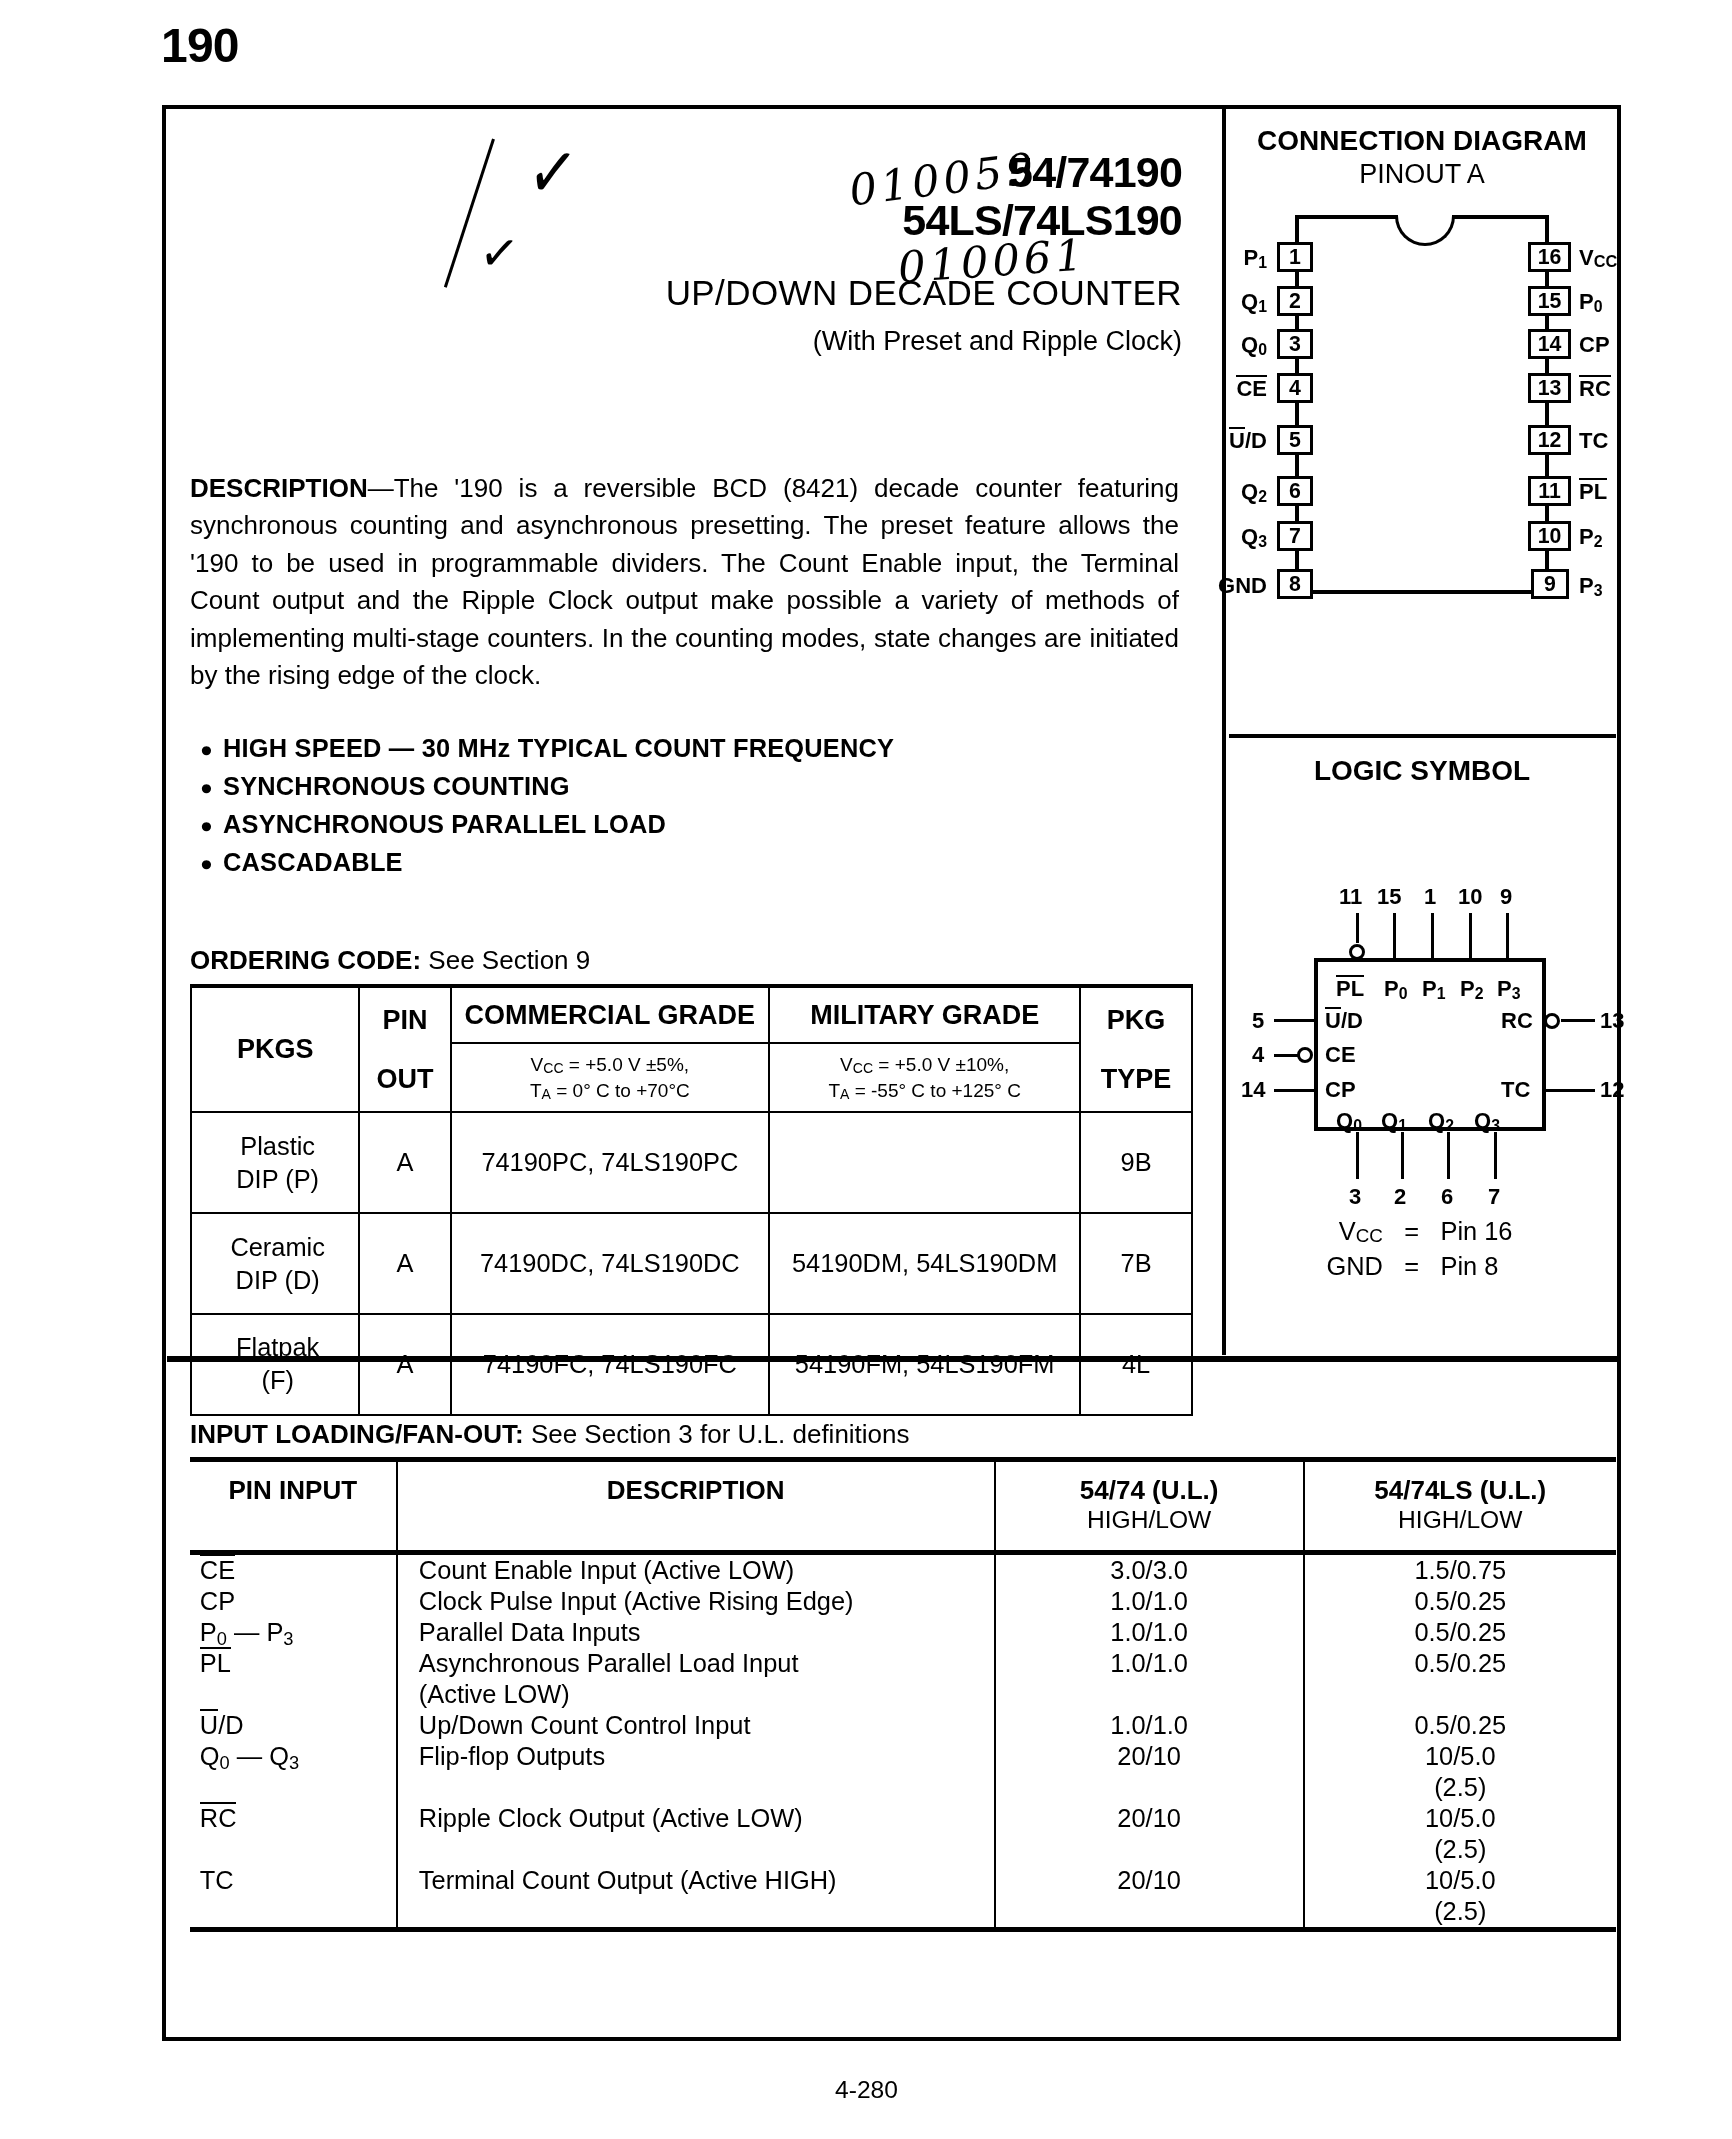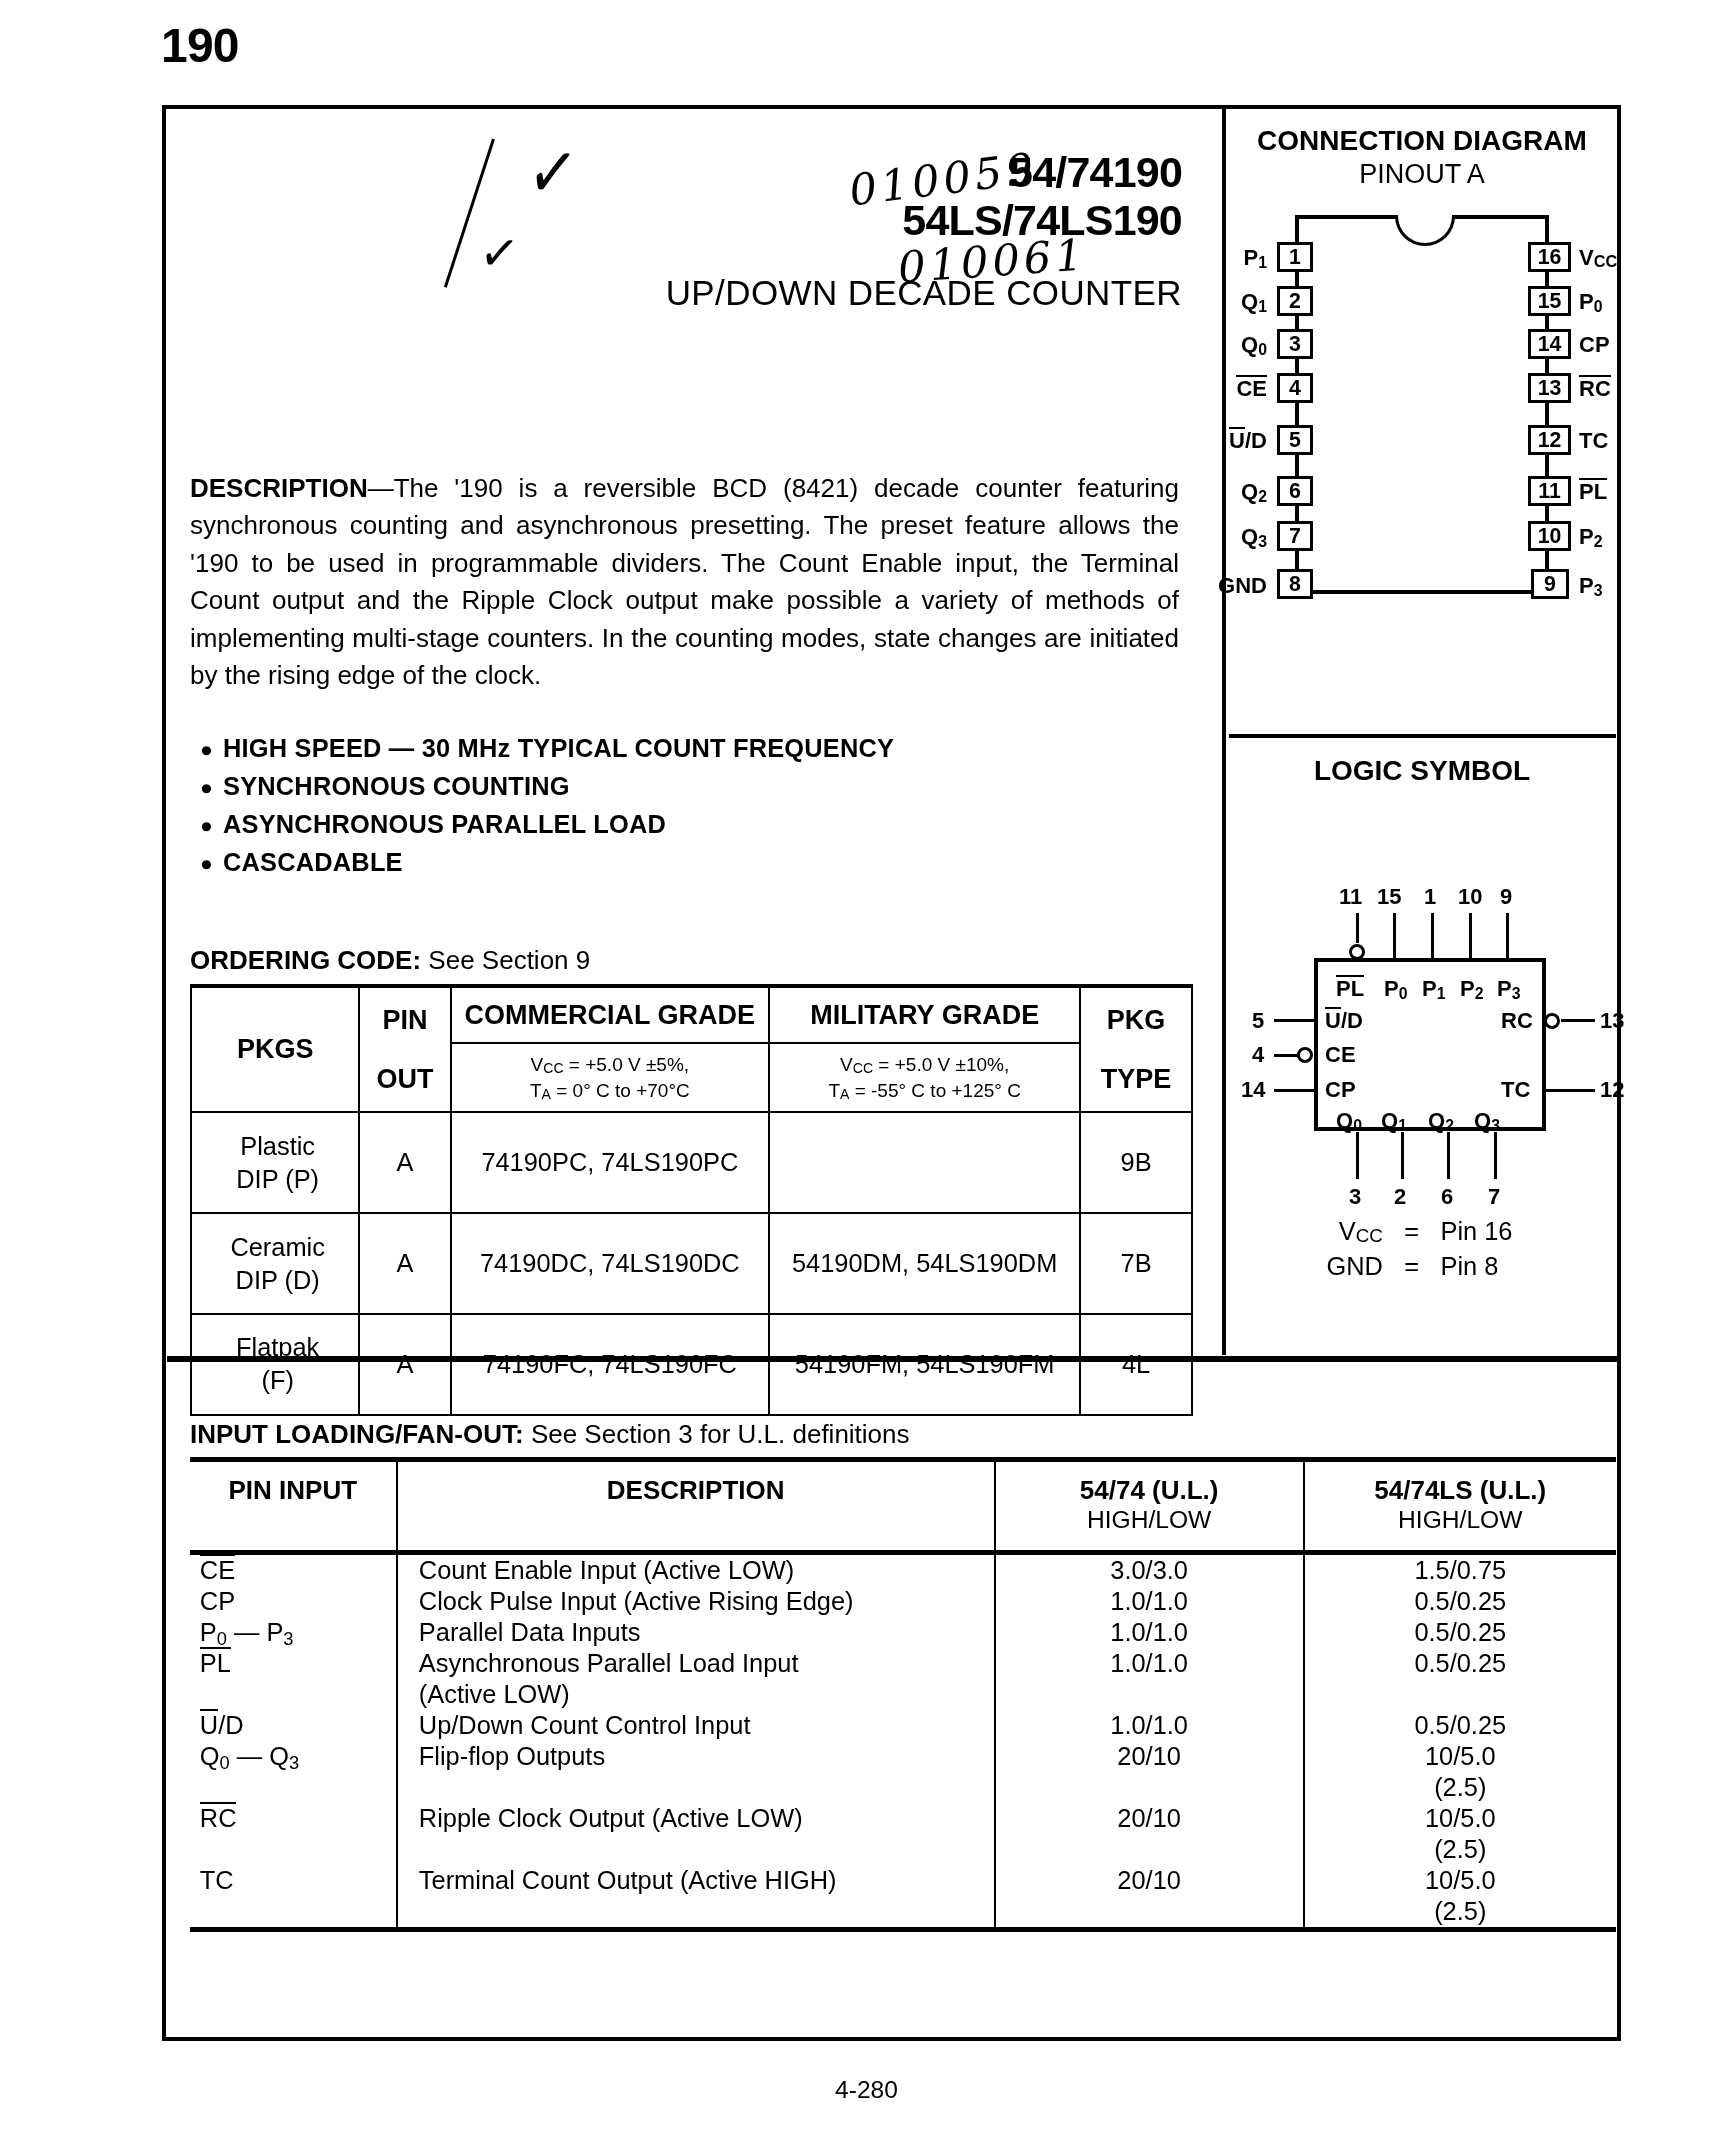--- a/index.html
+++ b/index.html
@@ -129,20 +129,21 @@
 <div id="slash"></div>
 <div class="tick" id="tick1">✓</div>
 <div class="tick" id="tick2">✓</div>
 <div class="hand" id="hand1">010059</div>
 <div class="hand" id="hand2">010061</div>
 
 <div id="title-block">
   <div class="part-no" id="pn1">54/74190</div>
   <div class="part-no" id="pn2">54LS/74LS190</div>
   <div class="subtitle">UP/DOWN DECADE COUNTER</div>
+  <div class="subtitle2">(With Preset and Ripple Clock)</div>
 </div>
 
 <div id="description"><b>DESCRIPTION</b><span>—</span><span>The '190 is a reversible BCD (8421) decade counter featuring synchronous counting and asynchronous presetting. The preset feature allows the '190 to be used in programmable dividers. The Count Enable input, the Terminal Count output and the Ripple Clock output make possible a variety of methods of implementing multi-stage counters. In the counting modes, state changes are initiated by the rising edge of the clock.</span></div>
 
 <div id="features">
   <div class="feat">
     <span class="bullet">●</span>
     <span>HIGH SPEED — 30 MHz TYPICAL COUNT FREQUENCY</span>
     </div>
   <div class="feat">

